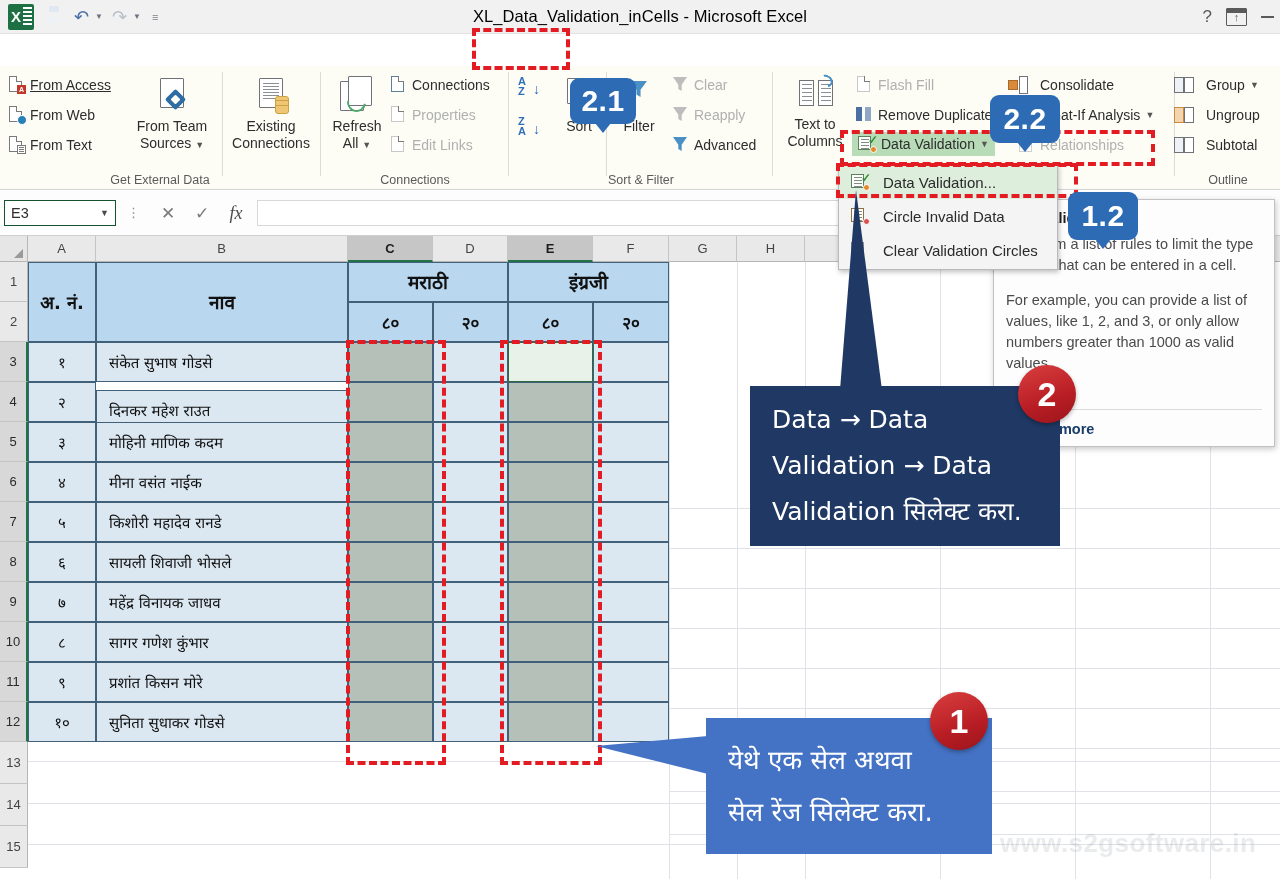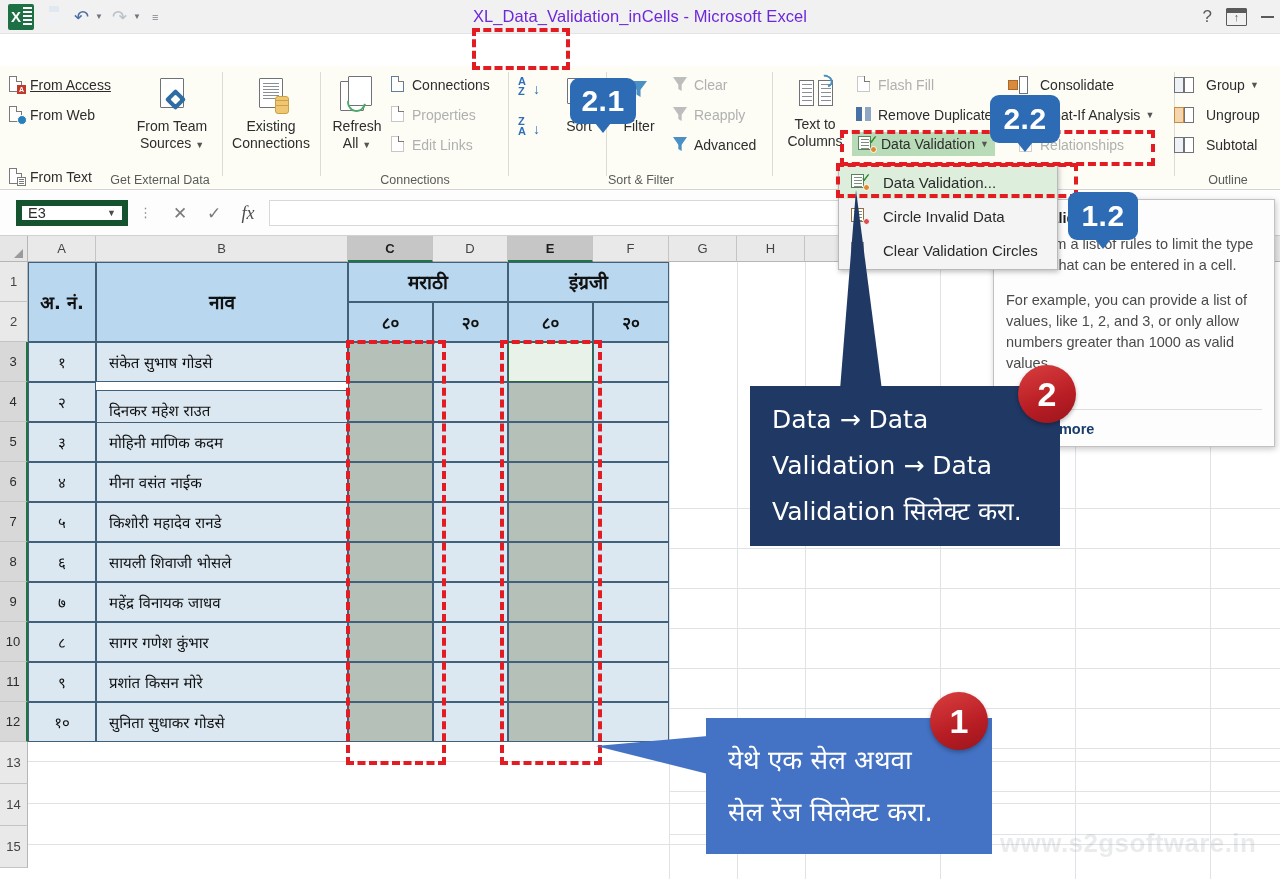--- a/index.html
+++ b/index.html
@@ -37,21 +37,21 @@
   }
   .save-ico::before { content:""; position:absolute; left:3px; top:0; width:10px;height:6px;background:#dfe7f1;}
   .save-ico::after { content:""; position:absolute; left:2px; bottom:0; width:12px;height:6px;background:#eef3f8;}
   .arrow-ico { font-size: 18px; color: #4a6fa5; line-height: 22px; }
   .arrow-ico.dim { color: #b8c0c9; }
   .caret-sm { font-size: 8px; color: #6b7480; margin-left: -3px; }
   .qat-more { font-size: 11px; color: #7a828c; margin-left: 2px; }
 
   .win-title {
     position: absolute; left: 0; right: 0; text-align: center;
-    font-size: 16.5px; color: #6d28d9; letter-spacing: .1px;
+    font-size: 16.5px; color: #000000; letter-spacing: .1px;
   }
   .title-right {
     position: absolute; right: 6px; top: 0; height: 34px;
     display: flex; align-items: center; gap: 14px;
   }
   .help-q { font-size: 17px; color: #5a5a5a; }
   .ribbon-opts {
     width: 21px; height: 18px; border: 1.4px solid #5a5a5a; border-radius: 1px;
     position: relative;
   }
@@ -182,22 +182,22 @@
   .grp-ico.ung::after{background:#f3d6b0;border-color:#c98a3e;}
   .dd-caret { font-size: 9px; color: #555; }
 
   
   .fbar {
     position: absolute; left: 0; top: 190; top: 191px; width: 1280px; height: 45px;
     background: #fdfdfd; border-bottom: 1px solid #d0d0d0;
     display: flex; align-items: center;
   }
   .namebox {
-    margin-left: 16px; width: 112px; height: 26px; background: #fff;
-    border: 6px solid #14532d; display: flex; align-items: center;
+    margin-left: 4px; width: 112px; height: 26px; background: #fff;
+    border: 1px solid #14532d; display: flex; align-items: center;
     padding: 0 6px; font-size: 14.5px; color: #2d2d2d; position: relative;
   }
   .namebox .nb-caret { position: absolute; right: 6px; font-size: 9px; color: #4a4a4a; }
   .fb-dots { margin: 0 11px; color: #8a8a8a; font-size: 13px; letter-spacing: 0; line-height: 10px;}
   .fb-btn { width: 34px; text-align: center; font-size: 17px; color: #7b7b7b; }
   .fb-btn.fx { font-style: italic; font-family: "Liberation Serif", serif; font-size: 18px; color: #4b4b4b; }
   .fb-input {
     flex: 1; height: 26px; background: #fff; border: 1px solid #d8d8d8;
     margin-right: 6px; margin-left: 4px; font-size: 14px; padding: 0 5px;
     display: flex; align-items: center; color: #222;
@@ -350,21 +350,21 @@
           </span>
         <span>From Access</span>
       </div>
       <div class="ritem" style="position:absolute;left:8px;top:40px;">
         <span class="mini-ico">
             <span class="doc"></span>
             <span class="badge-globe"></span>
           </span>
         <span>From Web</span>
       </div>
-      <div class="ritem" style="position:absolute;left:8px;top:70px;margin-top:32px;">
+      <div class="ritem" style="position:absolute;left:8px;top:70px;">
         <span class="mini-ico">
             <span class="doc"></span>
             <span class="badge-txt"></span>
           </span>
         <span>From Text</span>
       </div>
 
       <div class="bigbtn" style="left:124px;top:10px;width:96px;">
         <span class="bigico">
           <span class="page-sheet"></span>

